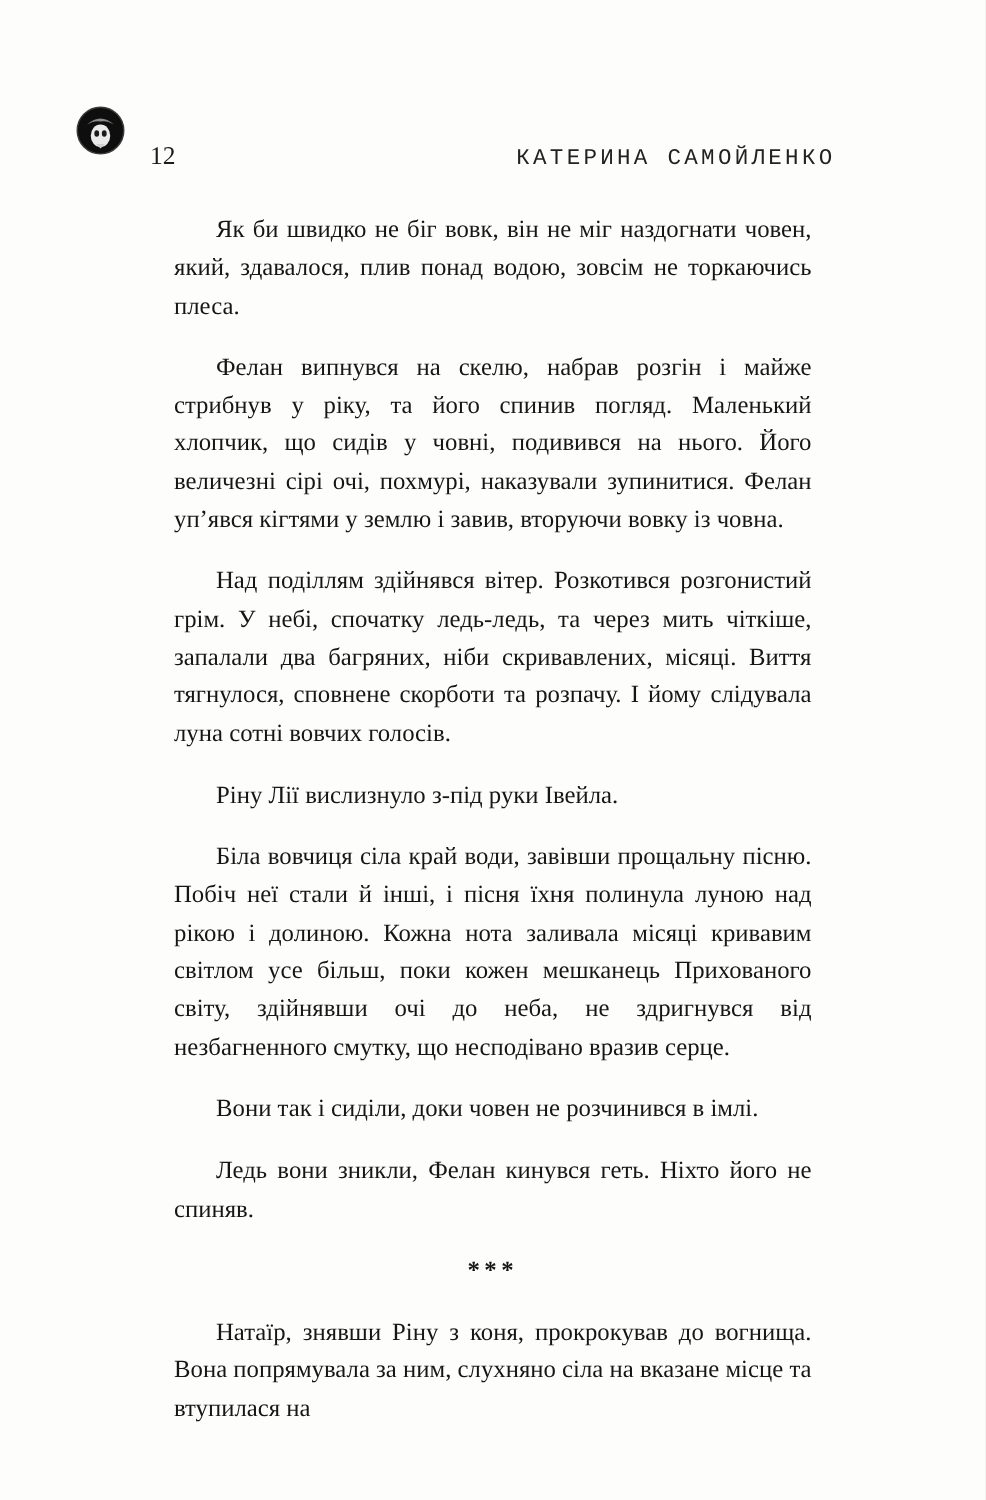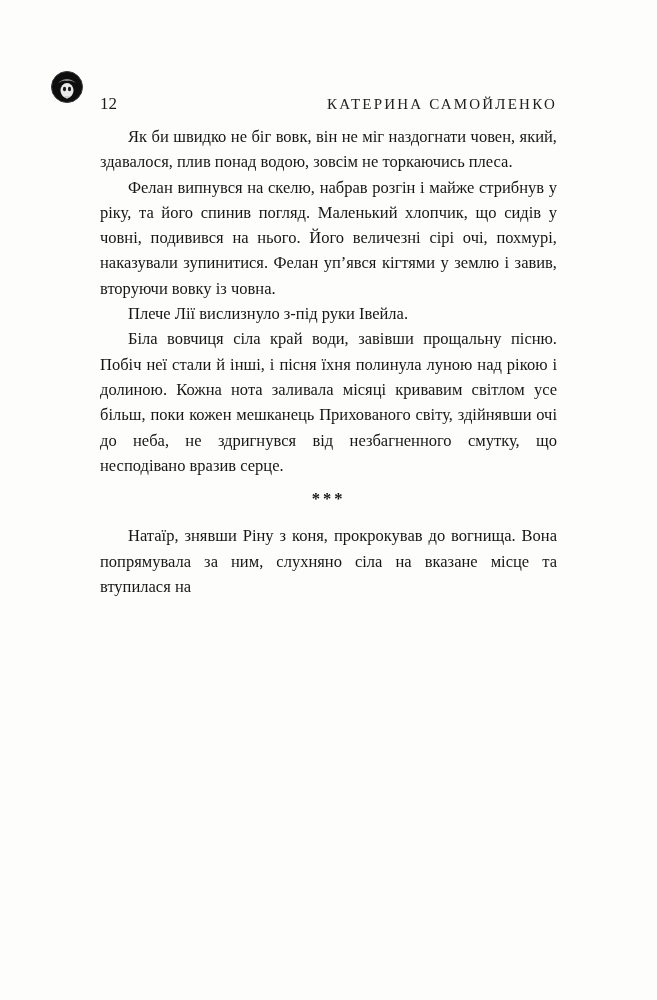--- a/index.html
+++ b/index.html
@@ -36,32 +36,33 @@
   }
   .page-number {
     font-size: 17px;
     color: #1c1c1c;
   }
   .author {
     font-size: 15px;
     letter-spacing: 2.2px;
     color: #222;
     text-transform: uppercase;
+    font-family: Liberation Mono, monospace;
   }
   .body-text {
     position: absolute;
     top: 124px;
     left: 100px;
     width: 457px;
     font-size: 16.5px;
     line-height: 25.3px;
     text-align: justify;
   }
   .body-text p {
-    margin: 0;
+    margin: 16px;
     text-indent: 28px;
   }
   .body-text p.no-indent {
     text-indent: 0;
   }
   .separator {
     text-align: center;
     text-indent: 0 !important;
     font-weight: bold;
     letter-spacing: 3px;
@@ -86,19 +87,22 @@
   </div>
 
   <div class="header">
     <span class="page-number">12</span>
     <span class="author">КАТЕРИНА САМОЙЛЕНКО</span>
   </div>
 
   <div class="body-text">
     <p>Як би швидко не біг вовк, він не міг наздогнати човен, який, здавалося, плив понад водою, зовсім не торкаючись плеса.</p>
     <p>Фелан випнувся на скелю, набрав розгін і майже стрибнув у ріку, та його спинив погляд. Маленький хлопчик, що сидів у човні, подивився на нього. Його величезні сірі очі, похмурі, наказували зупинитися. Фелан уп’явся кігтями у землю і завив, вторуючи вовку із човна.</p>
-    <p>Плече Лії вислизнуло з-під руки Івейла.</p>
+    <p>Над поділлям здійнявся вітер. Розкотився розгонистий грім. У небі, спочатку ледь-ледь, та через мить чіткіше, запалали два багряних, ніби скривавлених, місяці. Виття тягнулося, сповнене скорботи та розпачу. І йому слідувала луна сотні вовчих голосів.</p>
+    <p>Ріну Лії вислизнуло з-під руки Івейла.</p>
     <p>Біла вовчиця сіла край води, завівши прощальну пісню. Побіч неї стали й інші, і пісня їхня полинула луною над рікою і долиною. Кожна нота заливала місяці кривавим світлом усе більш, поки кожен мешканець Прихованого світу, здійнявши очі до неба, не здригнувся від незбагненного смутку, що несподівано вразив серце.</p>
+    <p>Вони так і сиділи, доки човен не розчинився в імлі.</p>
+    <p>Ледь вони зникли, Фелан кинувся геть. Ніхто його не спиняв.</p>
     <p class="separator">***</p>
     <p>Натаїр, знявши Ріну з коня, прокрокував до вогнища. Вона попрямувала за ним, слухняно сіла на вказане місце та втупилася на</p>
   </div>
 
 </div>
 
 </body></html>

